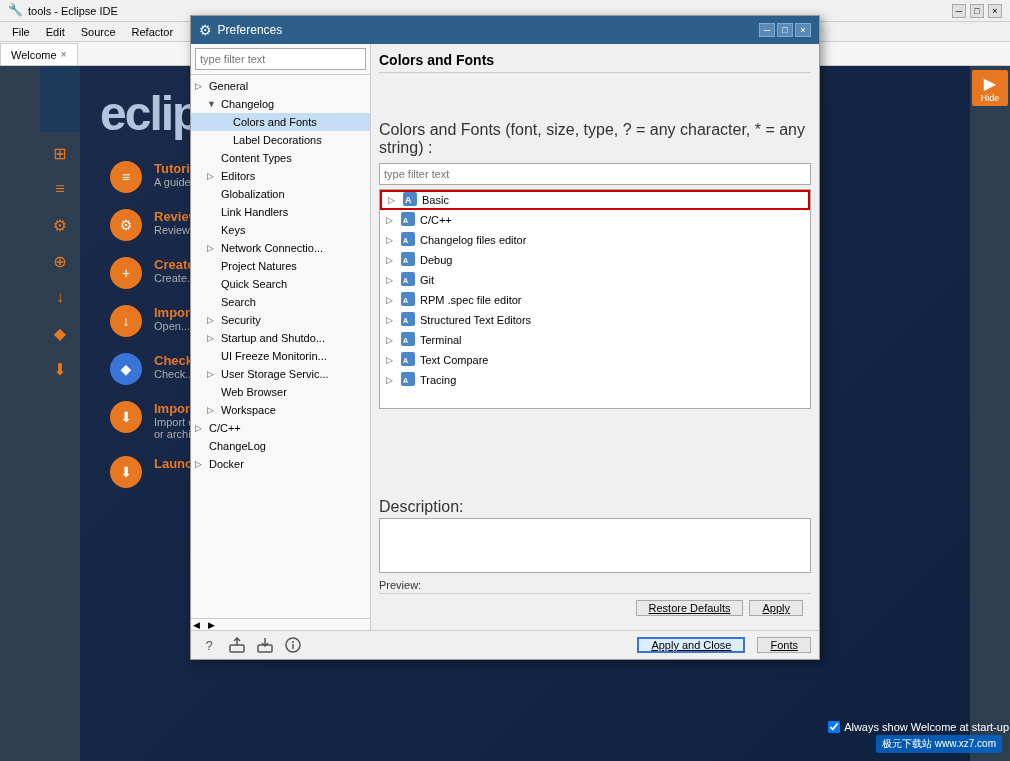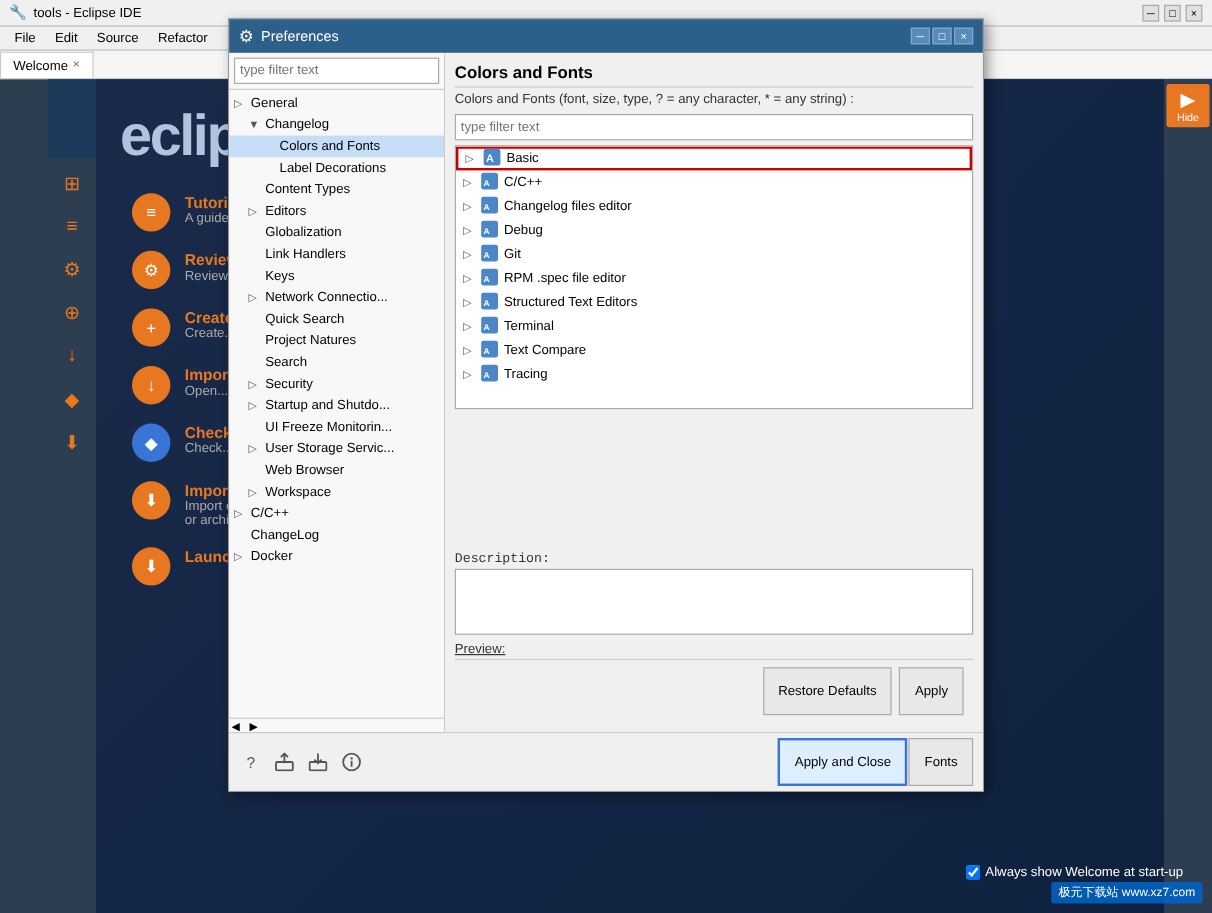--- a/index.html
+++ b/index.html
@@ -281,23 +281,24 @@
     .content-title {
       font-size: 14px;
       font-weight: bold;
       color: #000;
       margin-bottom: 4px;
       padding-bottom: 4px;
       border-bottom: 1px solid #ccc;
     }
 
     .content-desc {
-      font-size: 11px;
+      font-size: 16px;
       color: #333;
       margin-bottom: 6px;
+      margin-top: 44px;
     }
 
     .filter-input-content {
       width: 100%;
       height: 22px;
       border: 1px solid #aaa;
       padding: 2px 4px;
       font-size: 11px;
       color: #888;
       background: white;
@@ -354,41 +355,39 @@
       align-items: center;
       justify-content: center;
     }
     .pref-btn:disabled { color: #aaa; cursor: default; }
 
     
     .desc-section {
       margin-top: 6px;
     }
     .section-label {
-      font-size: 11px;
+      font-size: 16px;
       color: #333;
       margin-bottom: 2px;
-      font-family: Liberation Mono, monospace;
     }
     .desc-box {
       width: 100%;
       height: 55px;
       border: 1px solid #aaa;
       background: white;
       padding: 4px;
       font-size: 11px;
     }
     .preview-section {
       margin-top: 6px;
     }
     .preview-label {
       font-size: 11px;
       color: #333;
       margin-bottom: 2px;
-      text-decoration: underline;
     }
     .preview-text {
       font-size: 11px;
       color: #555;
       font-style: italic;
     }
 
     
     .bottom-buttons {
       display: flex;
@@ -414,29 +413,30 @@
     .footer-icon {
       width: 20px; height: 20px;
       display: flex; align-items: center; justify-content: center;
       cursor: pointer;
       color: #555;
       font-size: 13px;
     }
 
     .footer-action-btns {
       display: flex;
-      gap: 1px;
+      gap: 12px;
     }
     .action-btn {
-      height: 40px;
+      height: 16px;
       padding: 0 12px;
       border: 1px solid #aaa;
       background: #e8e8e8;
       font-size: 11px;
       cursor: pointer;
+      text-decoration: underline;
     }
     .action-btn.primary {
       background: #ddeeff;
       border: 2px solid #3875d7;
     }
 
     
     ::-webkit-scrollbar { width: 8px; height: 8px; }
     ::-webkit-scrollbar-track { background: #f0f0f0; }
     ::-webkit-scrollbar-thumb { background: #bbb; }
@@ -463,21 +463,21 @@
       background: rgba(0,100,200,0.85);
       color: white;
       font-size: 10px;
       padding: 2px 6px;
       border-radius: 2px;
     }
 
     .always-show {
       position: absolute;
       bottom: 28px;
-      right: 24px;
+      right: 1px;
       font-size: 11px;
       color: white;
       display: flex;
       align-items: flex-end;
       gap: 4px;
     }
     .always-show input { width: 12px; height: 12px; }
   </style>
 </head>
 <body>
@@ -651,26 +651,26 @@
         </div>
 
         <div class="tree-item tree-indent-1">
           <span class="tree-expand">▷</span>
           <span class="tree-label">Network Connectio...</span>
         </div>
 
 
         <div class="tree-item tree-indent-1">
           <span class="tree-expand">&nbsp;</span>
+          <span class="tree-label">Project Natures</span>
+        </div>
+
+        <div class="tree-item tree-indent-1">
+          <span class="tree-expand">&nbsp;</span>
           <span class="tree-label">Quick Search</span>
-        </div>
-
-        <div class="tree-item tree-indent-1">
-          <span class="tree-expand">&nbsp;</span>
-          <span class="tree-label">Project Natures</span>
         </div>
 
         <div class="tree-item tree-indent-1">
           <span class="tree-expand">&nbsp;</span>
           <span class="tree-label">Search</span>
         </div>
 
         <div class="tree-item tree-indent-1">
           <span class="tree-expand">▷</span>
           <span class="tree-label">Security</span>

